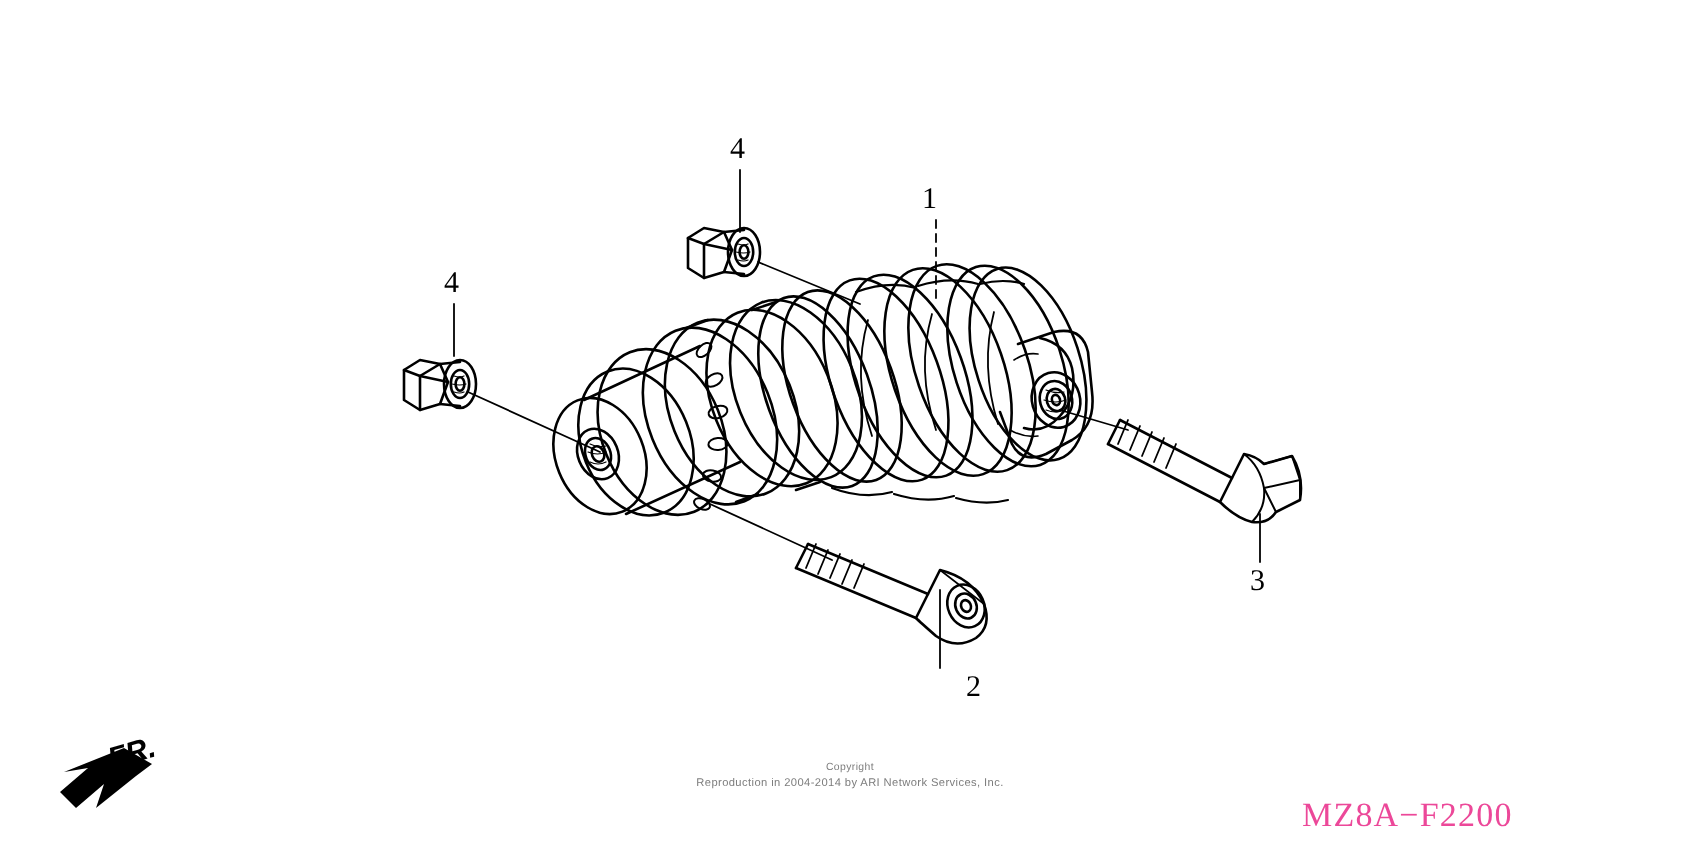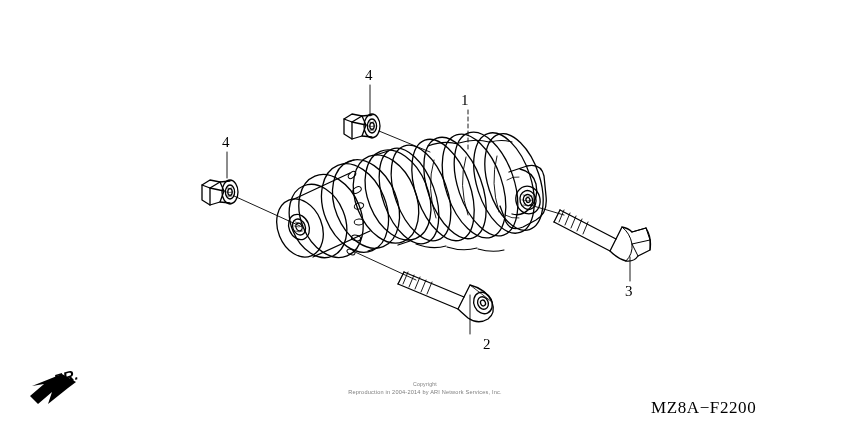--- a/index.html
+++ b/index.html
@@ -34,21 +34,21 @@
     letter-spacing: 0px;
     user-select: none;
   }
   #partnumber {
     position: absolute;
     left: 651px;
     top: 398px;
     font-family: "Liberation Serif", serif;
     font-size: 17px;
     letter-spacing: 0.6px;
-    color: #000000;
+    color: #ec4899;
     white-space: nowrap;
   }
   #copyright-block {
     position: absolute;
     left: 0;
     top: 381px;
     width: 850px;
     text-align: center;
     color: #7d7d7d;
     font-family: "Liberation Sans", sans-serif;

